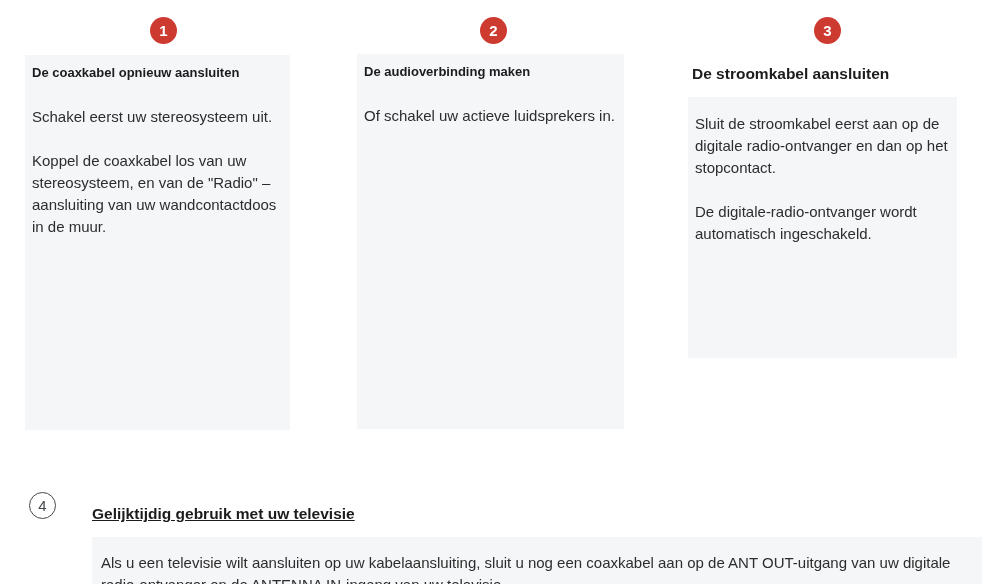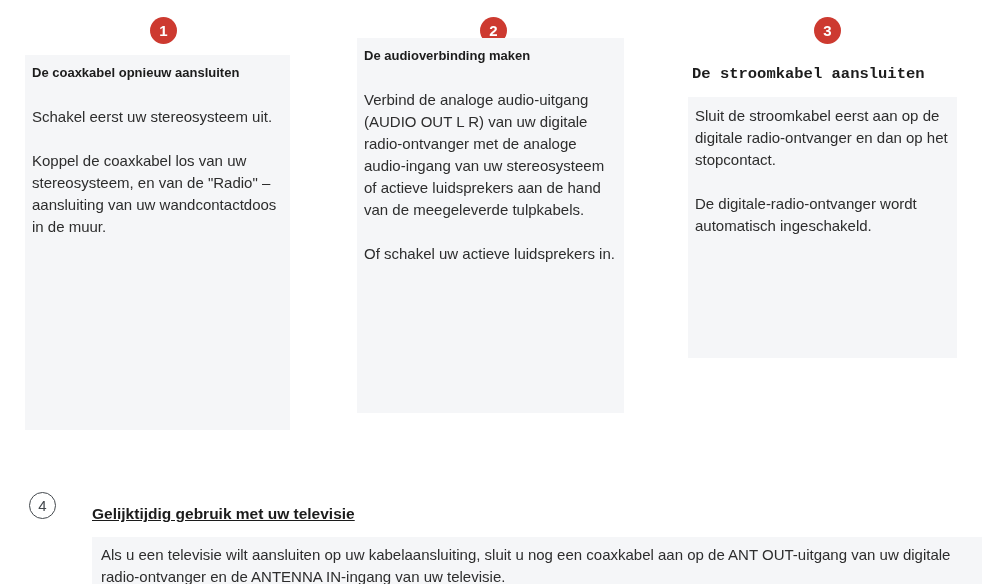--- a/index.html
+++ b/index.html
@@ -39,30 +39,30 @@
     color:var(--body-text,#2d2d2d);
     font-size:15px;line-height:22px;
   }
   .panel h3{
     margin:0;
     font-size:13px;line-height:22px;
     font-weight:700;
     color:var(--heading-text,#1c1c1c);
   }
   .panel p{margin:22px 0 0 0;}
-  .panel p:first-child{margin-top:0;}
+  .panel p:first-child{margin-top:8px;}
   .floating-title{
     position:absolute;
     font-size:15.5px;line-height:22px;
     font-weight:700;
     color:var(--heading-text,#1c1c1c);
   }
   #panel-1{left:25px;top:55px;width:265px;min-height:375px;}
-  #panel-2{left:357px;top:38px;width:267px;min-height:375px;}
-  #title-3{left:692px;top:63px;font-family:Liberation Mono, monospace;}
+  #panel-2{left:357px;top:54px;width:267px;min-height:375px;}
+  #title-3{left:692px;top:63px;}
   #panel-3{left:688px;top:97px;width:269px;min-height:261px;padding-top:8px;}
   #badge-1{left:150px;top:17px;}
   #badge-2{left:480px;top:17px;}
   #badge-3{left:814px;top:17px;}
   #badge-4{left:29px;top:492px;}
   #title-4{left:92px;top:503px;text-decoration:underline;}
   #panel-4{
     left:92px;top:537px;width:890px;height:47px;
     padding:7px 9px;overflow:hidden;
   }
@@ -77,21 +77,20 @@
   <div class="badge" id="badge-3">3</div>
 
   <section class="panel" id="panel-1">
     <h3>De coaxkabel opnieuw aansluiten</h3>
     <p>Schakel eerst uw stereosysteem uit.</p>
     <p>Koppel de coaxkabel los van uw stereosysteem, en van de "Radio" – aansluiting van uw wandcontactdoos in de muur.</p>
   </section>
 
   <section class="panel" id="panel-2">
     <h3>De audioverbinding maken</h3>
-    <p>Verbind de analoge audio-uitgang (AUDIO OUT L R) van uw digitale radio-ontvanger met de analoge audio-ingang van uw stereosysteem of actieve luidsprekers aan de hand van de meegeleverde tulpkabels.</p>
     <p>Of schakel uw actieve luidsprekers in.</p>
   </section>
 
   <div class="floating-title" id="title-3">De stroomkabel aansluiten</div>
   <section class="panel" id="panel-3">
     <p>Sluit de stroomkabel eerst aan op de digitale radio-ontvanger en dan op het stopcontact.</p>
     <p>De digitale-radio-ontvanger wordt automatisch ingeschakeld.</p>
   </section>
 
   <div class="badge-outline" id="badge-4">4</div>

